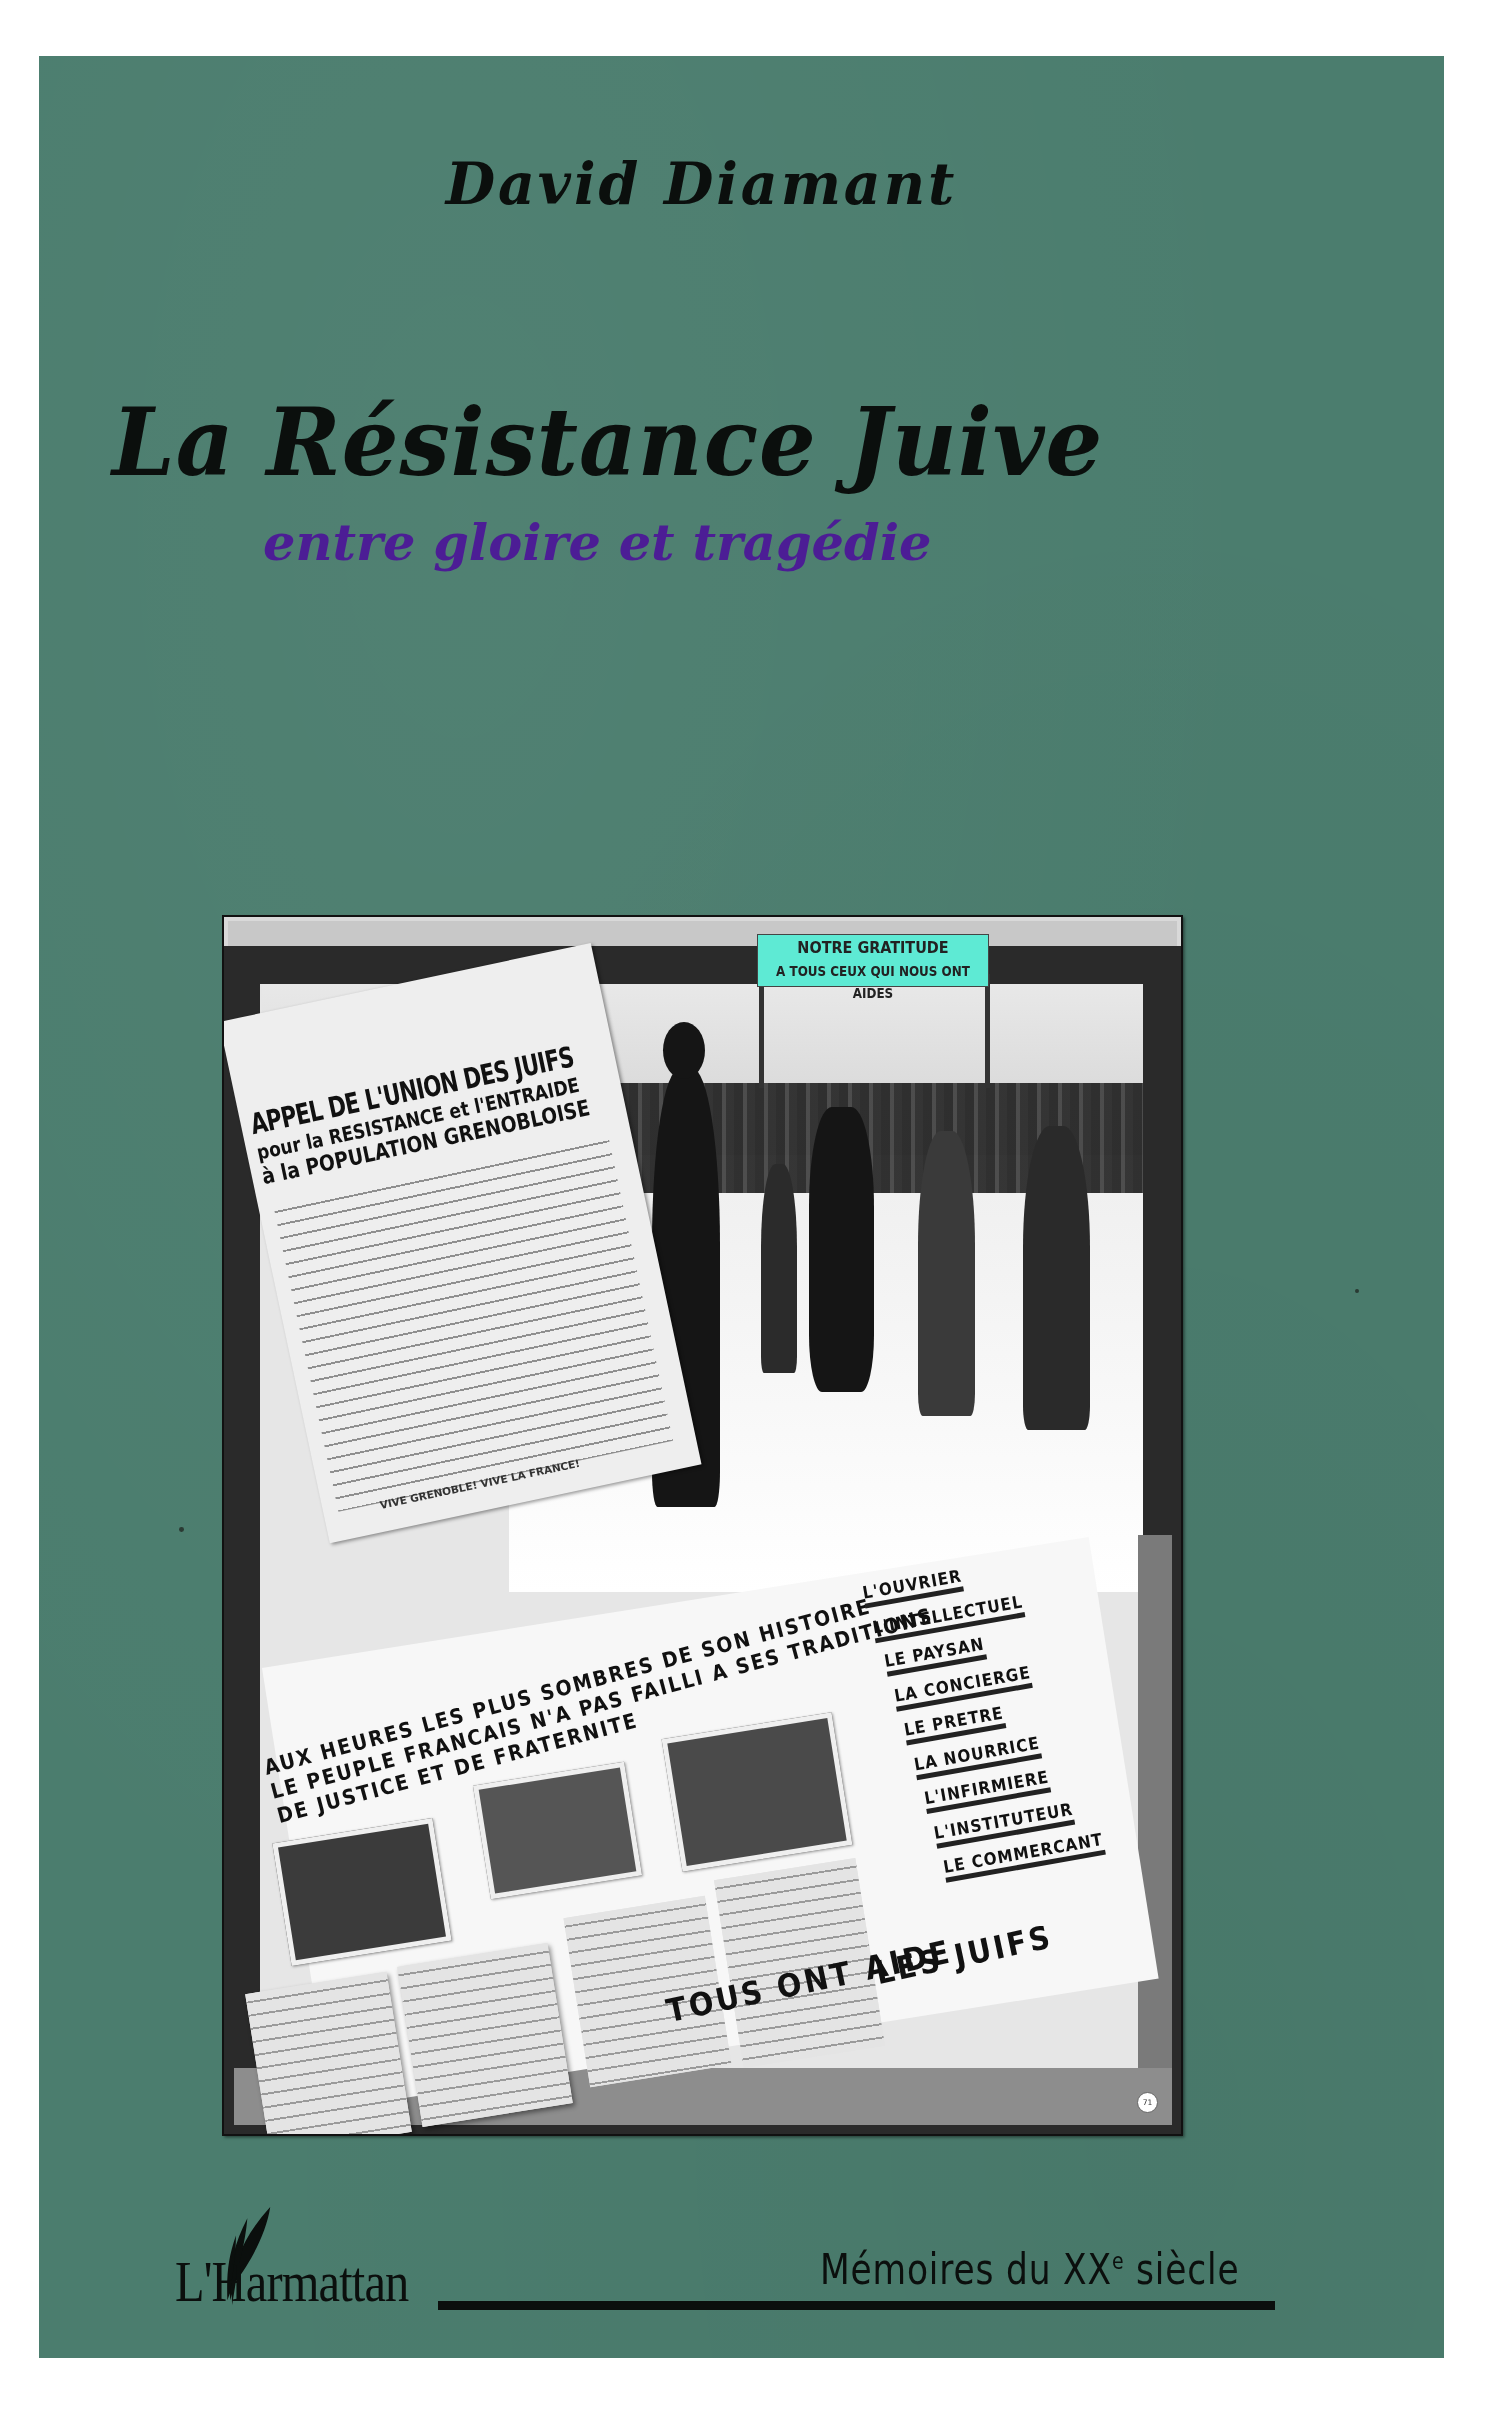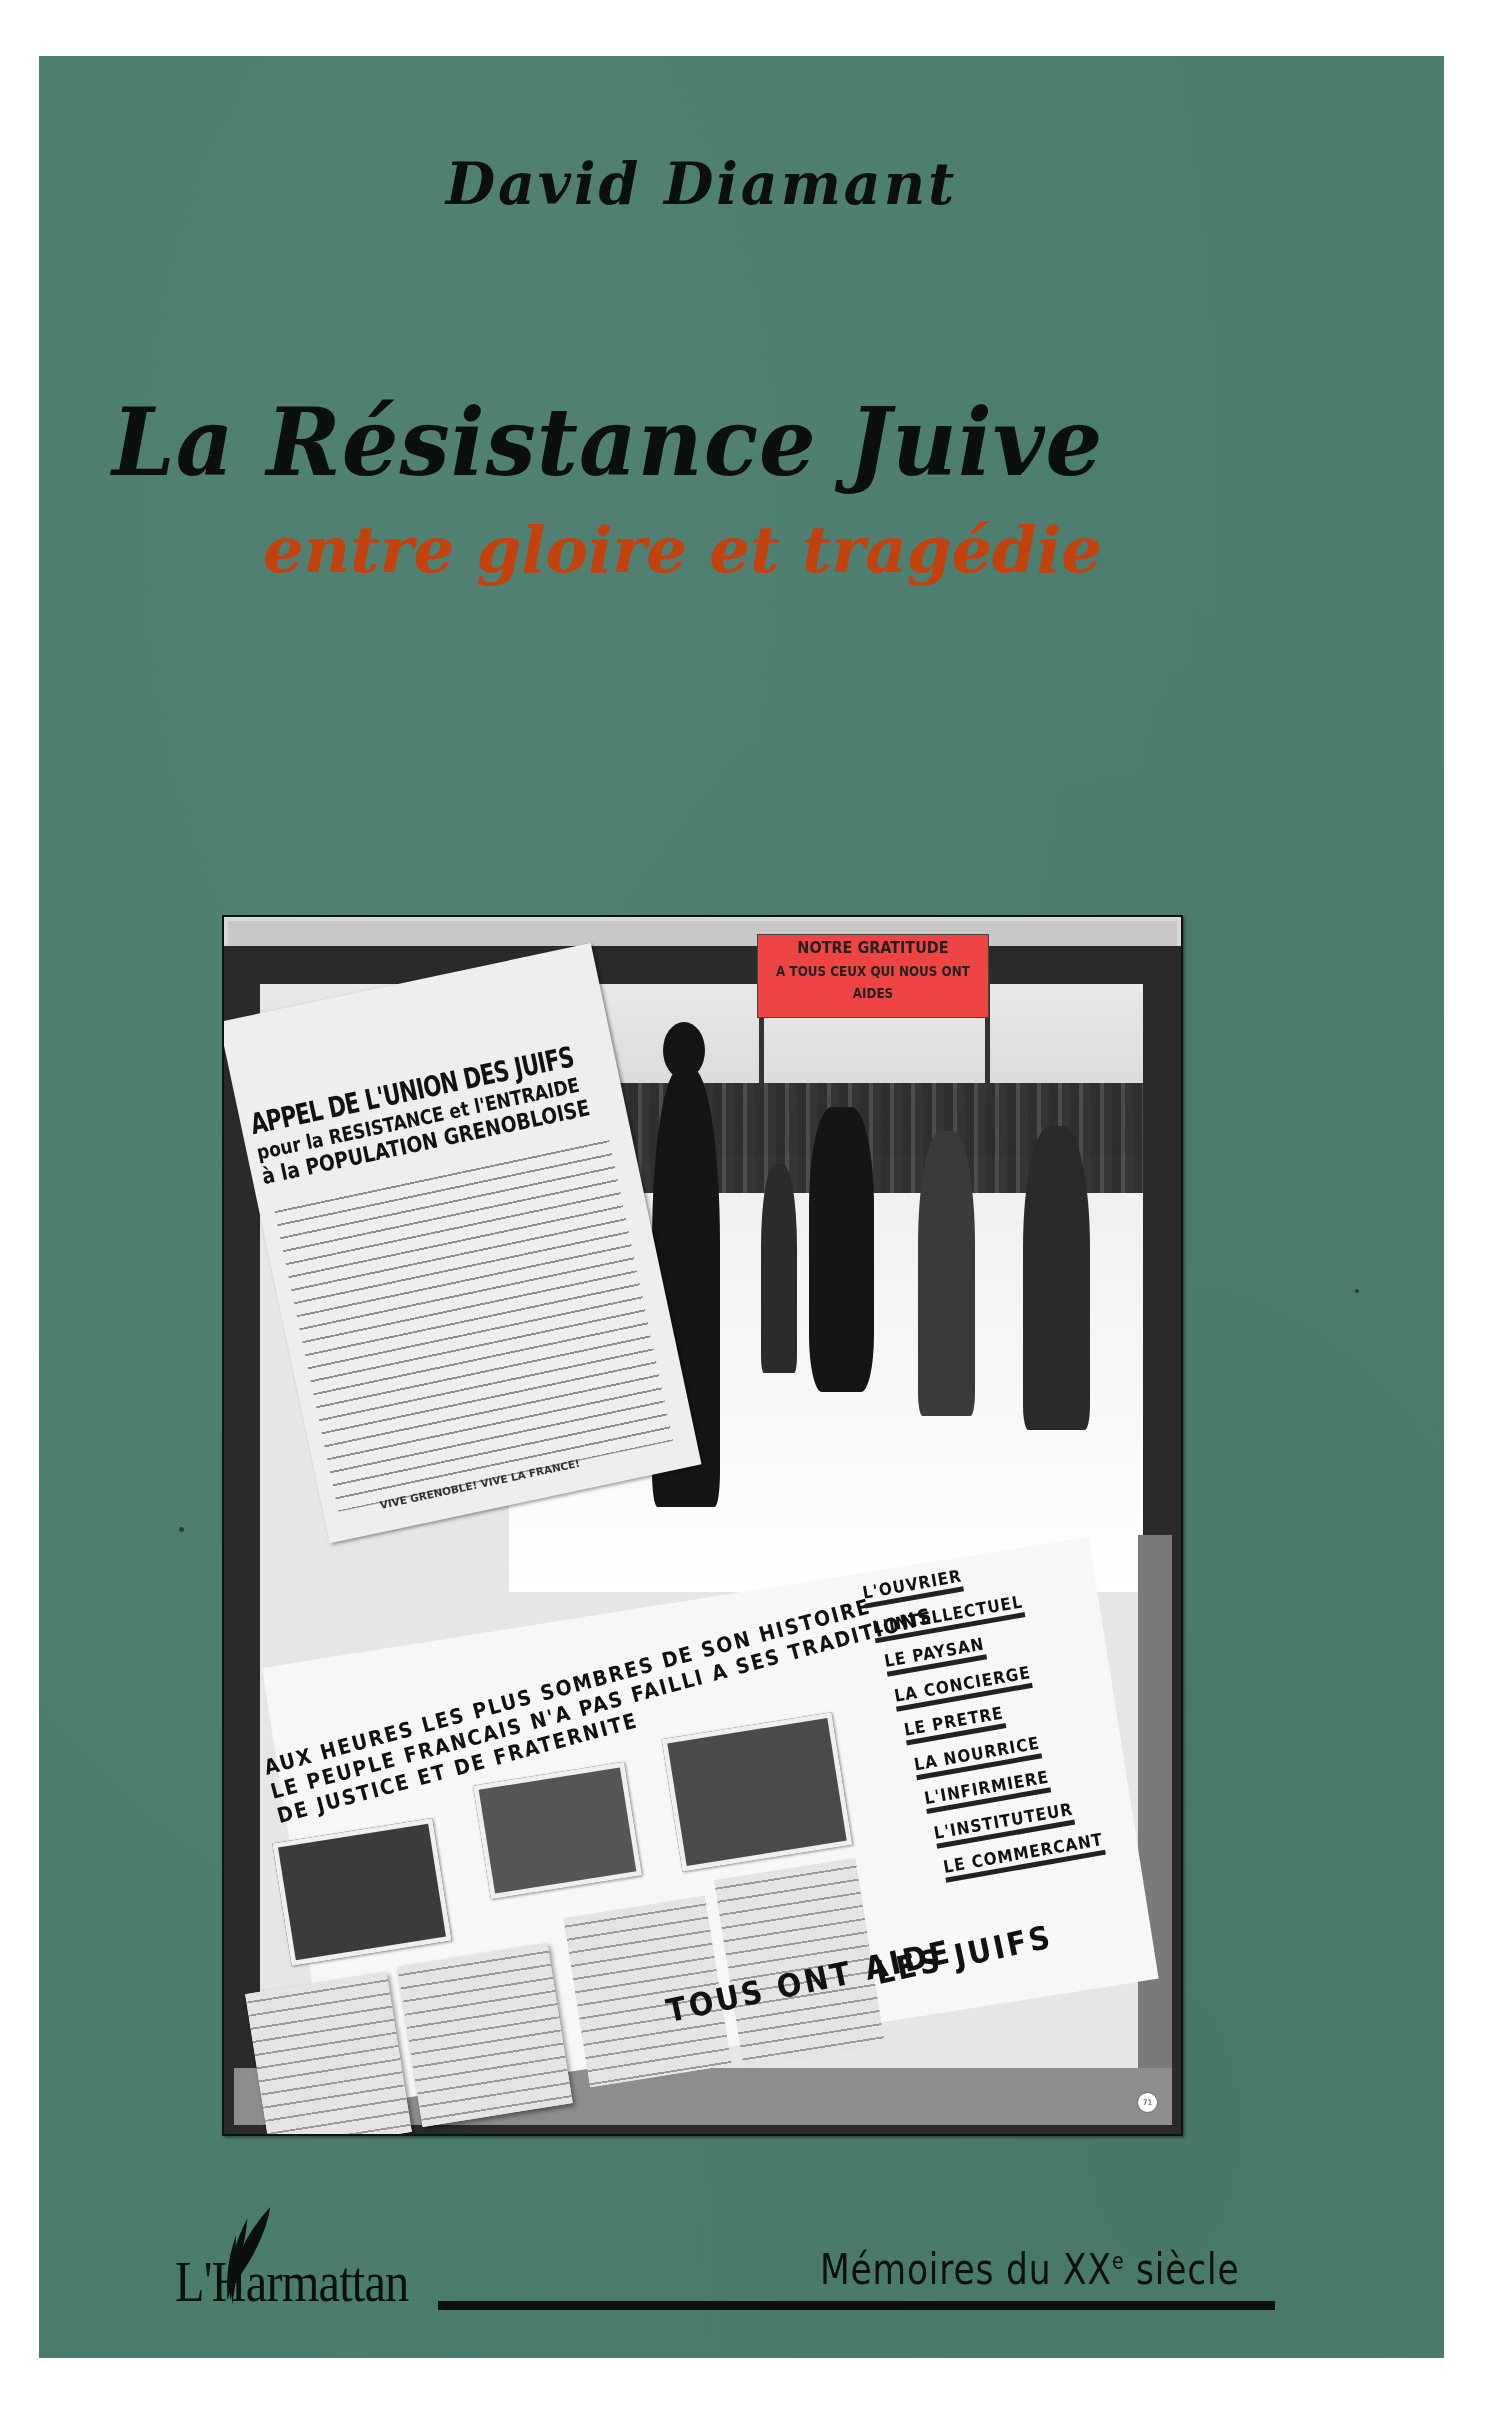--- a/index.html
+++ b/index.html
@@ -4,33 +4,33 @@
 <style>
   html,body{margin:0;padding:0;background:#ffffff;}
   body{width:1508px;height:2415px;position:relative;overflow:hidden;font-family:"DejaVu Serif",serif;}
   .cover{position:absolute;left:39px;top:56px;width:1405px;height:2302px;background:#4b7d6e;
     background-image:radial-gradient(ellipse at 30% 20%,rgba(255,255,255,0.03),transparent 60%),radial-gradient(ellipse at 80% 90%,rgba(0,0,0,0.04),transparent 60%);}
   .author{position:absolute;left:0;width:1508px;top:150px;text-align:center;padding-right:105px;box-sizing:border-box;
     font-family:"DejaVu Serif",serif;font-style:italic;font-weight:bold;font-size:57px;color:#0b0f0d;letter-spacing:2.9px;}
   .title{position:absolute;left:112px;top:388px;font-family:"DejaVu Serif",serif;font-style:italic;font-weight:bold;
     font-size:93px;color:#0b0f0d;white-space:nowrap;letter-spacing:1px;transform:scaleX(0.96);transform-origin:left;}
   .subtitle{position:absolute;left:263px;top:512px;font-family:"DejaVu Serif",serif;font-style:italic;font-weight:bold;
-    font-size:64px;color:#c2410c;white-space:nowrap;}
+    font-size:51px;color:#4c1d95;white-space:nowrap;}
   .photo{position:absolute;left:222px;top:915px;width:961px;height:1221px;background:#d9d9d9;border:2.9px solid #111;box-sizing:border-box;overflow:hidden;
     box-shadow:1.9px 1.9px 2.9px rgba(0,0,0,0.5);}
   .frame-outer{position:absolute;left:3.8px;top:3.8px;right:3.8px;bottom:3.8px;background:#c8c8c8;}
   .frame-dark{position:absolute;left:0;top:28.5px;right:0;bottom:0;background:#2a2a2a;}
   .frame-inner{position:absolute;left:36px;top:67px;right:38px;bottom:28.5px;background:#e6e6e6;}
   .grey-right{position:absolute;right:9.5px;top:618px;width:34px;bottom:28.5px;background:#7a7a7a;}
   .grey-bottom{position:absolute;left:9.5px;right:9.5px;bottom:9.5px;height:57px;background:#8d8d8d;}
   .sky{position:absolute;left:38px;top:67px;right:38px;height:171px;background:linear-gradient(#e8e8e8,#d3d3d3);}
   .crowd{position:absolute;left:342px;top:166px;right:38px;height:114px;background:repeating-linear-gradient(90deg,#1c1c1c 0 8.6px,#3d3d3d 8.6px 13.3px,#222 13.3px 21px);opacity:.9;}
   .ground{position:absolute;left:285px;top:276px;right:38px;height:399px;background:linear-gradient(#f0f0f0,#ffffff);}
   .person{position:absolute;background:#151515;border-radius:40% 40% 8% 8%;}
-  .banner{position:absolute;left:533px;top:17px;width:232px;height:84px;background:#ef4444;border:1.9px solid #444;box-sizing:border-box;
+  .banner{position:absolute;left:533px;top:17px;width:232px;height:53px;background:#5eead4;border:1.9px solid #444;box-sizing:border-box;
     font-family:"DejaVu Sans Condensed","DejaVu Sans",sans-serif;font-size:16px;color:#222;text-align:center;line-height:26px;font-weight:bold;}
   .pole{position:absolute;width:4.8px;background:#333;}
   .poster{position:absolute;left:-4.8px;top:105px;width:380px;height:533px;background:#eeeeee;transform:rotate(-12deg);transform-origin:top left;
     box-shadow:1.9px 1.9px 3.8px rgba(0,0,0,.4);}
   .poster-head{position:absolute;left:9.5px;top:91px;width:371px;font-family:"DejaVu Sans",sans-serif;font-weight:bold;color:#111;}
   .p1{font-size:28.5px;letter-spacing:-1px;transform:scaleX(.75);transform-origin:left;white-space:nowrap;}
   .p2{font-size:20px;white-space:nowrap;transform:scaleX(.85);transform-origin:left;}
   .p3{font-size:22px;white-space:nowrap;transform:scaleX(.85);transform-origin:left;}
   .lines{position:absolute;left:15px;top:190px;width:342px;height:314px;
     background:repeating-linear-gradient(#eeeeee 0 6.7px,#777 6.7px 8.6px,#eeeeee 8.6px 13.3px);opacity:.8;}

